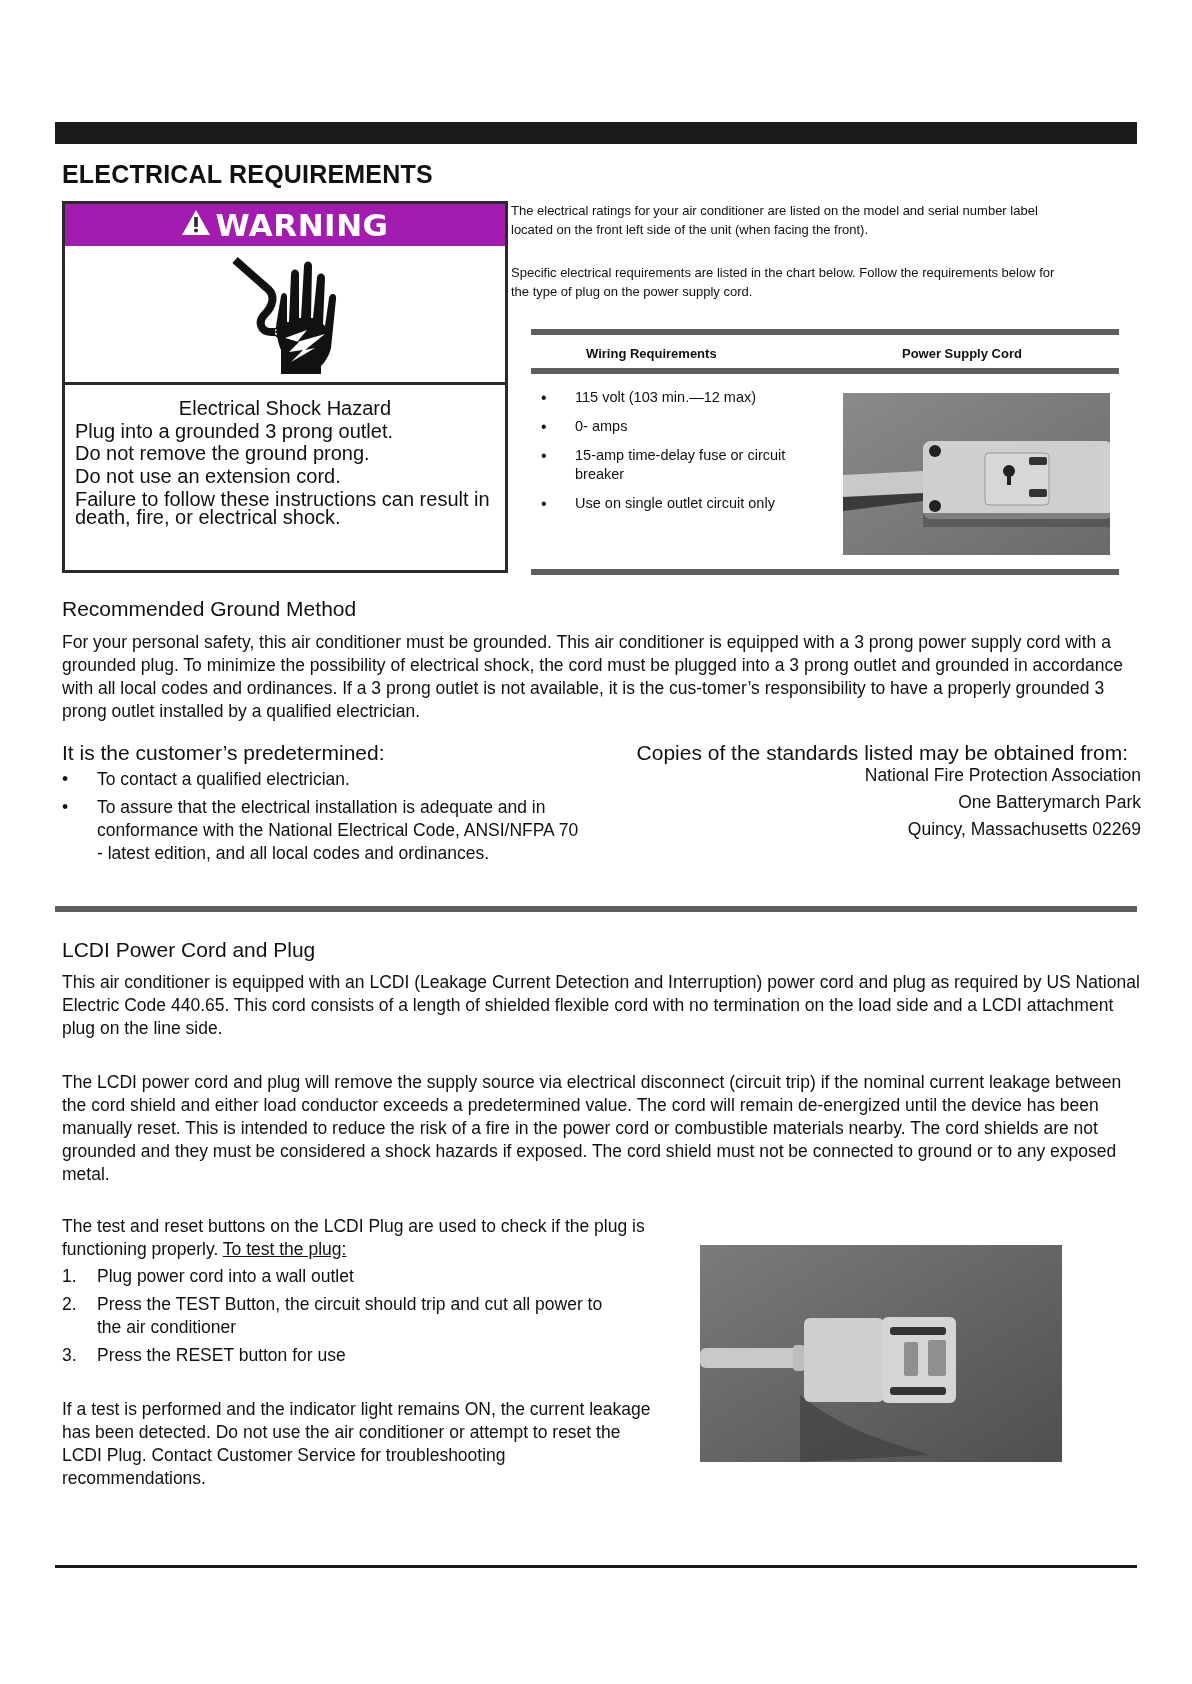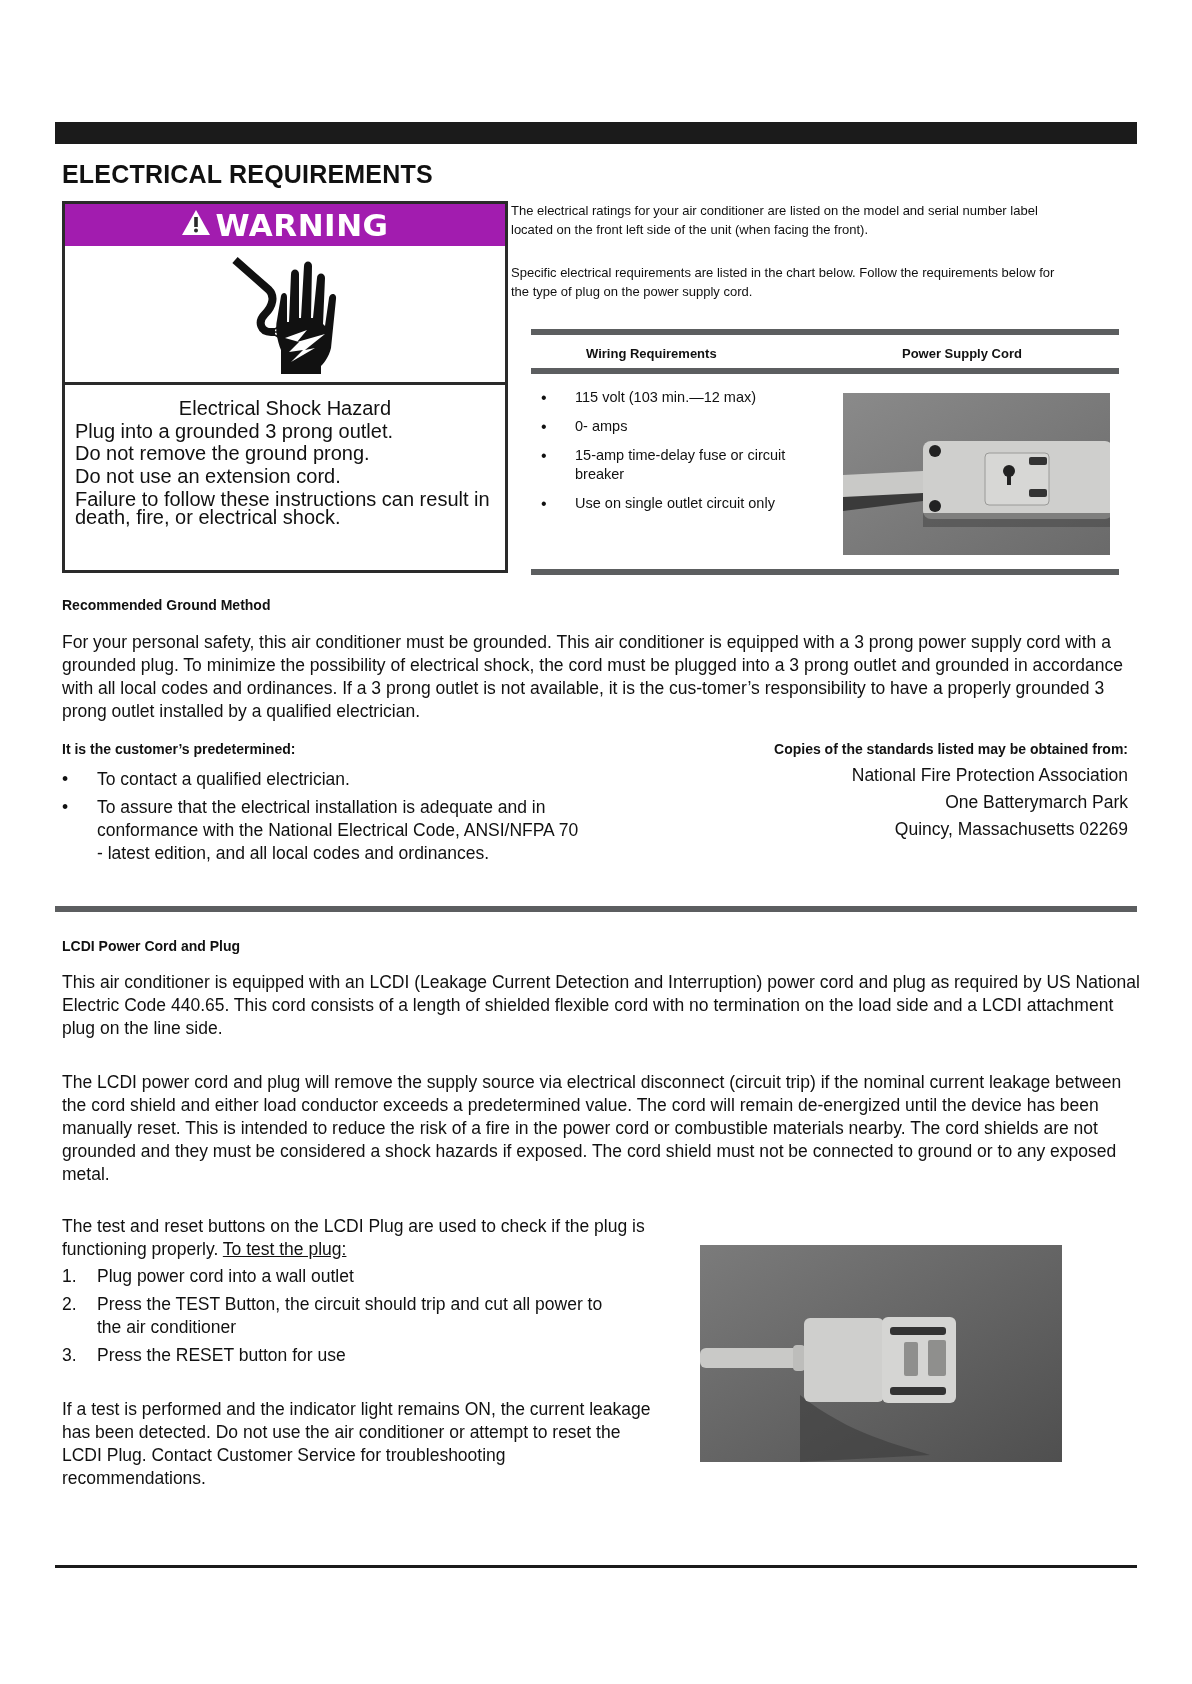--- a/index.html
+++ b/index.html
@@ -22,21 +22,21 @@
   
   .intro { left:511px; width:560px; font-size:13px; line-height:19px; }
   
   .rule { background:#5c5e60; height:6px; }
   .tbl-head { font-size:13px; font-weight:bold; }
   .bullets { left:537px; top:388px; width:260px; font-size:14.5px; line-height:19px; }
   .bullets .b { position:relative; padding-left:38px; margin-bottom:10px; }
   .bullets .b::before { content:"\2022"; position:absolute; left:4px; top:0; font-size:16px; }
   .photo { overflow:hidden; }
   
-  .sec-head { font-size:14px; font-weight:bold; }
+  .sec-head { font-size:21px; font-weight:normal; }
   .para { font-size:17.5px; line-height:23px; }
   .list { font-size:17.5px; line-height:23px; }
   .list .b { position:relative; padding-left:35px; margin-bottom:5px; }
   .list .b .mk { position:absolute; left:0; top:0; }
   .right-addr { text-align:right; font-size:17.5px; line-height:27px; }
   .underline { text-decoration:underline; }
   .divider2 { left:55px; top:906px; width:1082px; height:6px; background:#5c5e60; }
   .footer-line { left:55px; top:1565px; width:1082px; height:3px; background:#1b1b1b; }
 </style>
 </head>
@@ -119,21 +119,21 @@
 <div class="abs sec-head" style="left:62px; top:597px;">Recommended Ground Method</div>
 <div class="abs para" style="left:62px; top:631px; width:1078px;">For your personal safety, this air conditioner must be grounded. This air conditioner is equipped with a 3 prong power supply cord with a grounded plug. To minimize the possibility of electrical shock, the cord must be plugged into a 3 prong outlet and grounded in accordance with all local codes and ordinances. If a 3 prong outlet is not available, it is the cus-tomer’s responsibility to have a properly grounded 3 prong outlet installed by a qualified electrician.</div>
 
 <div class="abs sec-head" style="left:62px; top:741px;">It is the customer’s predetermined:</div>
 <div class="abs list" style="left:62px; top:768px; width:520px;">
   <div class="b"><span class="mk">•</span><span>To contact a qualified electrician.</span></div>
   <div class="b"><span class="mk">•</span><span>To assure that the electrical installation is adequate and in conformance with the National Electrical Code, ANSI/NFPA 70 - latest edition, and all local codes and ordinances.</span></div>
 </div>
 
 <div class="abs sec-head" style="right:64px; top:741px; text-align:left;">Copies of the standards listed may be obtained from:</div>
-<div class="abs right-addr" style="right:64px; top:762px;">
+<div class="abs right-addr" style="right:51px; top:762px;">
   <div>National Fire Protection Association</div>
   <div>One Batterymarch Park</div>
   <div>Quincy, Massachusetts 02269</div>
 </div>
 
 <div class="abs divider2"></div>
 
 <div class="abs sec-head" style="left:62px; top:938px;">LCDI Power Cord and Plug</div>
 <div class="abs para" style="left:62px; top:971px; width:1080px;">This air conditioner is equipped with an LCDI (Leakage Current Detection and Interruption) power cord and plug as required by US National Electric Code 440.65. This cord consists of a length of shielded flexible cord with no termination on the load side and a LCDI attachment plug on the line side.</div>
 <div class="abs para" style="left:62px; top:1071px; width:1080px;">The LCDI power cord and plug will remove the supply source via electrical disconnect (circuit trip) if the nominal current leakage between the cord shield and either load conductor exceeds a predetermined value. The cord will remain de-energized until the device has been manually reset. This is intended to reduce the risk of a fire in the power cord or combustible materials nearby. The cord shields are not grounded and they must be considered a shock hazards if exposed. The cord shield must not be connected to ground or to any exposed metal.</div>

